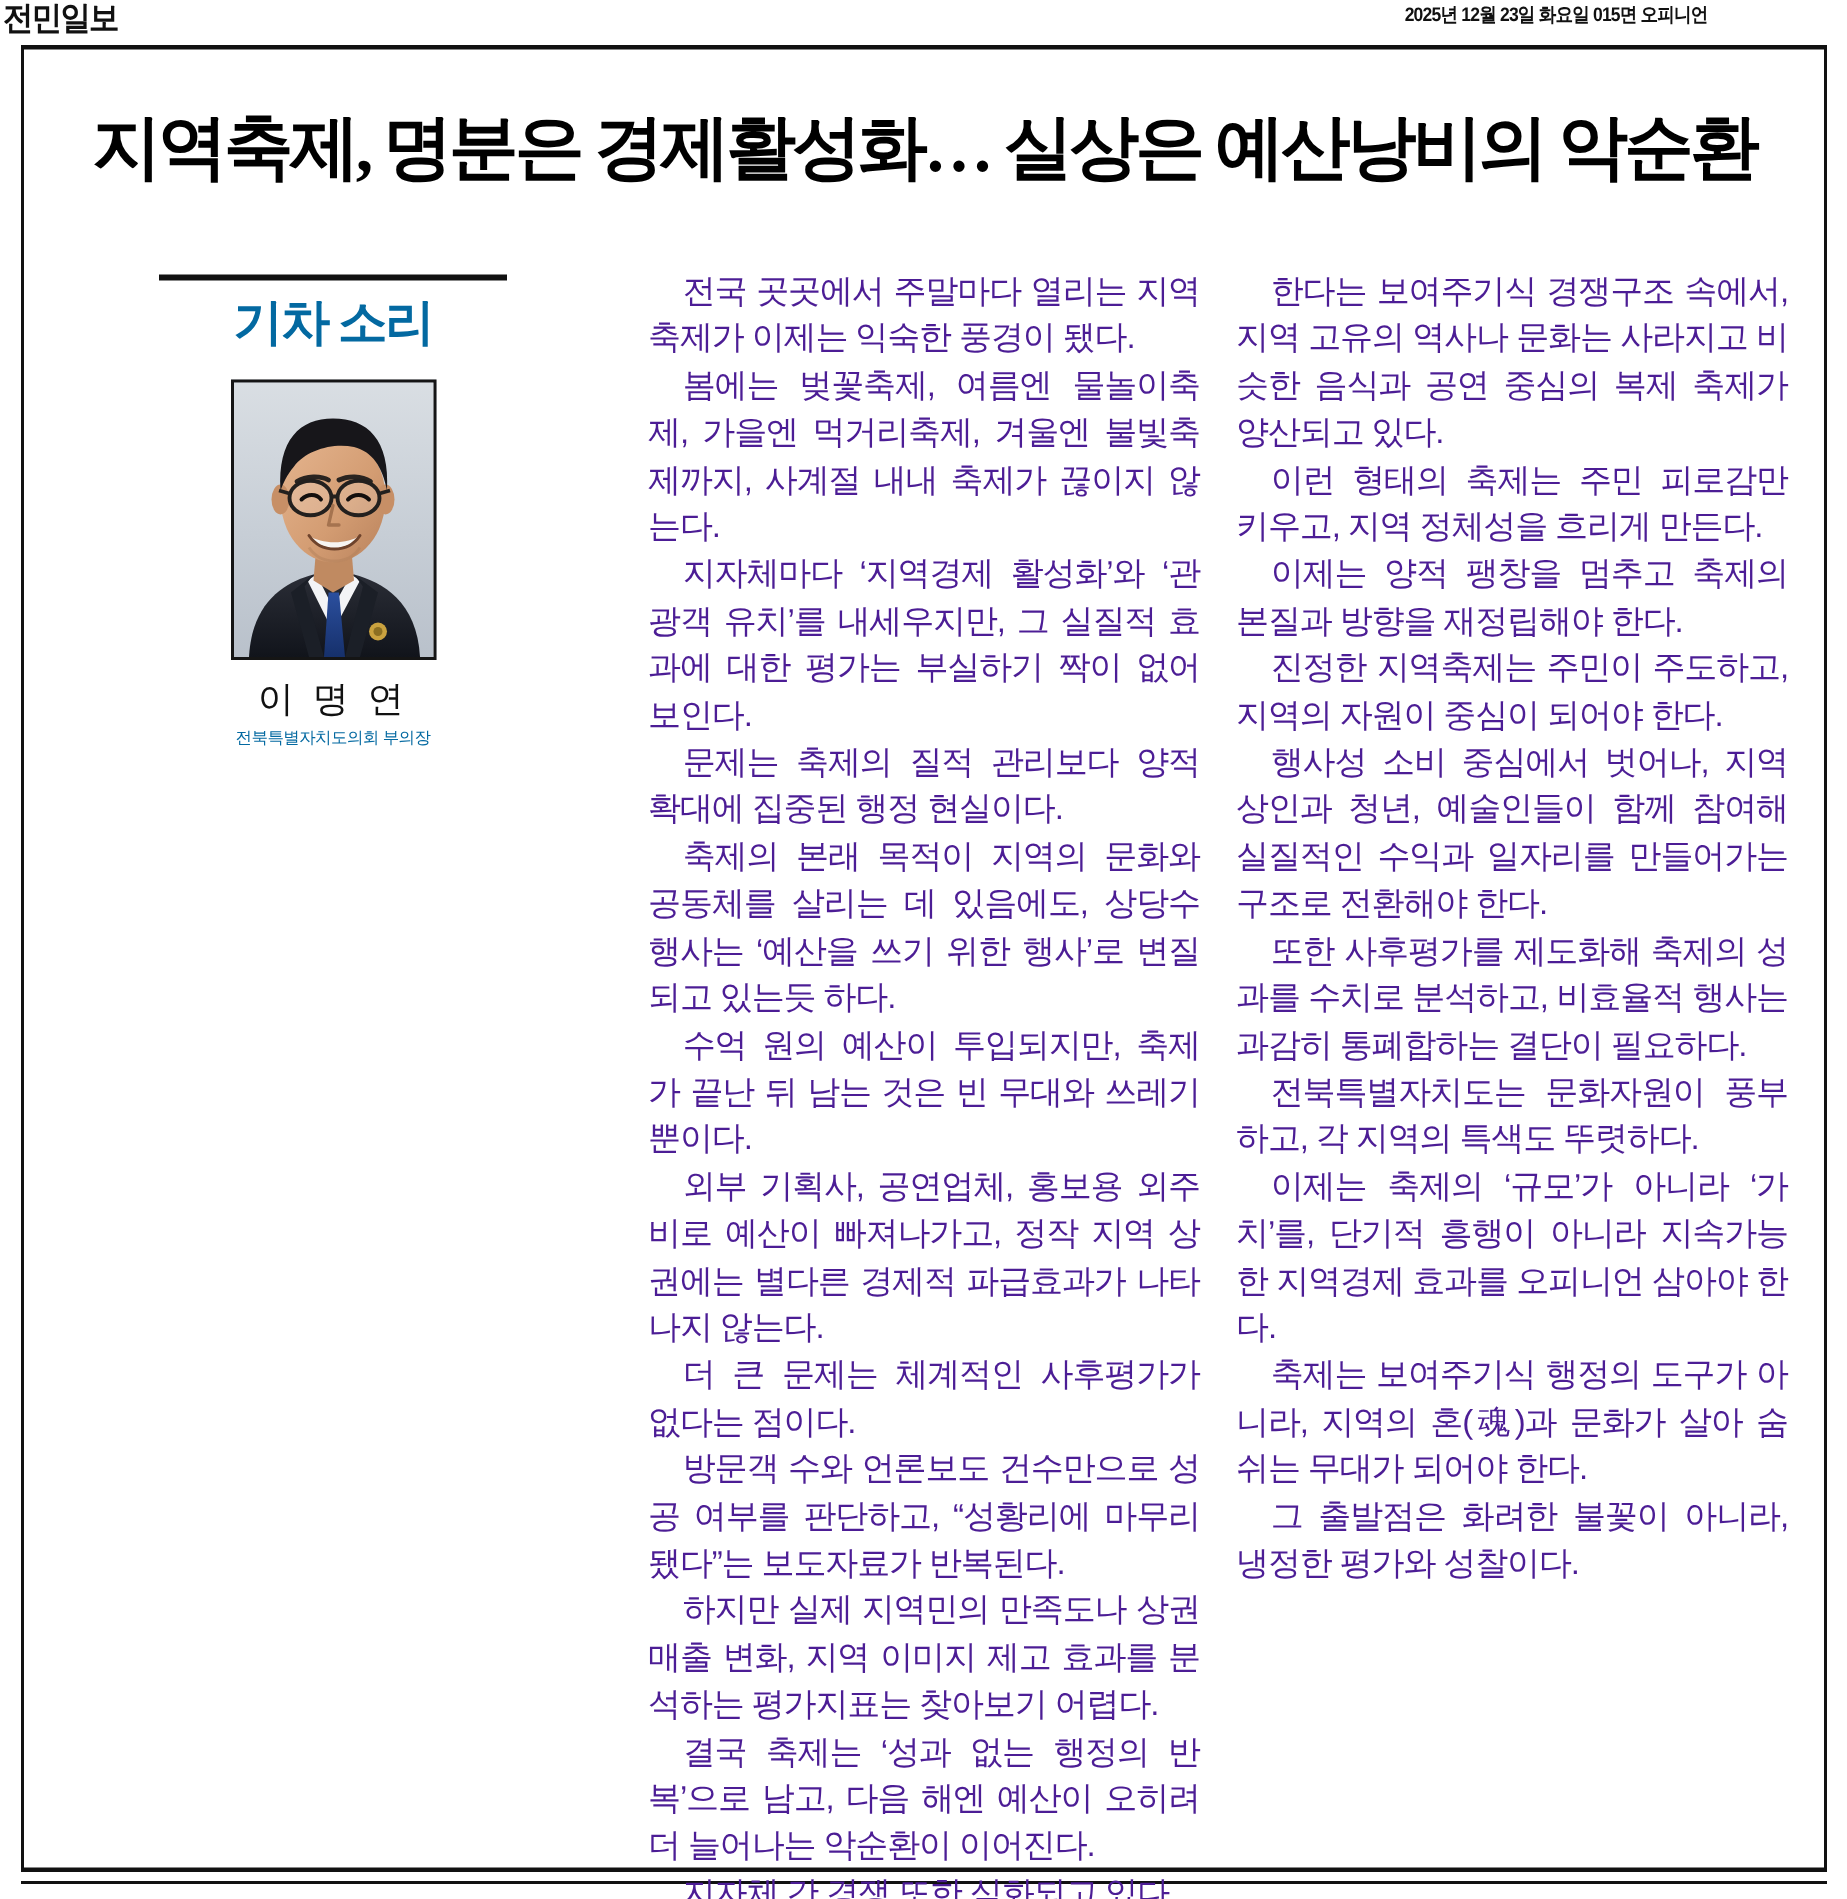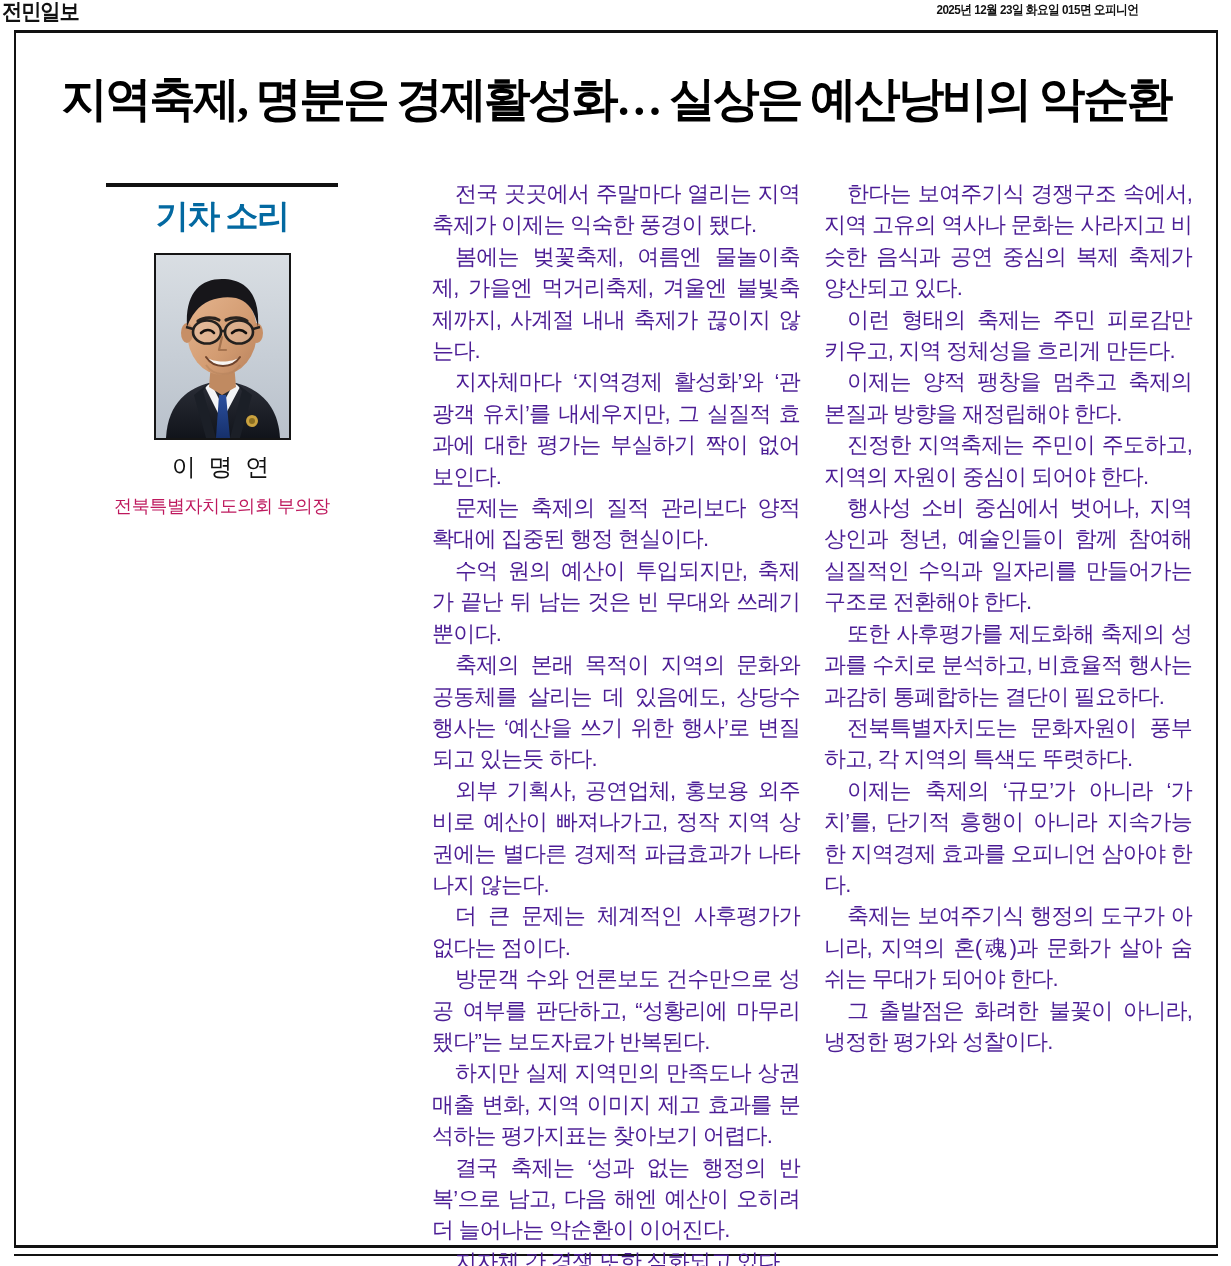--- a/index.html
+++ b/index.html
@@ -125,27 +125,27 @@
   .author-name {
     margin-top: 14px;
     font-family: "Liberation Sans", "DejaVu Sans", sans-serif;
     font-size: 24px;
     font-weight: 400;
     letter-spacing: 3px;
     line-height: 26px;
     color: #111;
   }
   .author-role {
-    margin-top: 15px;
-    font-family: "Liberation Sans", "DejaVu Sans", sans-serif;
-    font-size: 18px;
+    margin-top: 1px;
+    font-family: "Liberation Sans", "DejaVu Sans", sans-serif;
+    font-size: 11px;
     font-weight: 400;
     letter-spacing: -0.4px;
     line-height: 22px;
-    color: #be185d;
+    color: #0369a1;
   }
 
   
   .col {
     position: absolute;
     top: 178px;
     font-family: "Liberation Sans", "DejaVu Sans", sans-serif;
     font-size: 22px;
     line-height: 31.4px;
     letter-spacing: -0.75px;
@@ -255,22 +255,22 @@
 
   <div class="author-name">이 명 연</div>
   <div class="author-role">전북특별자치도의회 부의장</div>
 </div>
 
 <div class="col col-1">
     <p>전국 곳곳에서 주말마다 열리는 지역축제가 이제는 익숙한 풍경이 됐다.</p>
     <p>봄에는 벚꽃축제, 여름엔 물놀이축제, 가을엔 먹거리축제, 겨울엔 불빛축제까지, 사계절 내내 축제가 끊이지 않는다.</p>
     <p>지자체마다 ‘지역경제 활성화’와 ‘관광객 유치’를 내세우지만, 그 실질적 효과에 대한 평가는 부실하기 짝이 없어 보인다.</p>
     <p>문제는 축제의 질적 관리보다 양적 확대에 집중된 행정 현실이다.</p>
+    <p>축제의 본래 목적이 지역의 문화와 공동체를 살리는 데 있음에도, 상당수 행사는 ‘예산을 쓰기 위한 행사’로 변질되고 있는듯 하다.</p>
     <p>수억 원의 예산이 투입되지만, 축제가 끝난 뒤 남는 것은 빈 무대와 쓰레기뿐이다.</p>
-    <p>축제의 본래 목적이 지역의 문화와 공동체를 살리는 데 있음에도, 상당수 행사는 ‘예산을 쓰기 위한 행사’로 변질되고 있는듯 하다.</p>
     <p>외부 기획사, 공연업체, 홍보용 외주비로 예산이 빠져나가고, 정작 지역 상권에는 별다른 경제적 파급효과가 나타나지 않는다.</p>
     <p>더 큰 문제는 체계적인 사후평가가 없다는 점이다.</p>
     <p>방문객 수와 언론보도 건수만으로 성공 여부를 판단하고, “성황리에 마무리됐다”는 보도자료가 반복된다.</p>
     <p>하지만 실제 지역민의 만족도나 상권 매출 변화, 지역 이미지 제고 효과를 분석하는 평가지표는 찾아보기 어렵다.</p>
     <p>결국 축제는 ‘성과 없는 행정의 반복’으로 남고, 다음 해엔 예산이 오히려 더 늘어나는 악순환이 이어진다.</p>
     <p>지자체 간 경쟁 또한 심화되고 있다.</p>
     <p>인근 시군이 축제를 열면 우리도 해야</p>
   </div>
 <div class="col col-2">
     <p>한다는 보여주기식 경쟁구조 속에서, 지역 고유의 역사나 문화는 사라지고 비슷한 음식과 공연 중심의 복제 축제가 양산되고 있다.</p>

